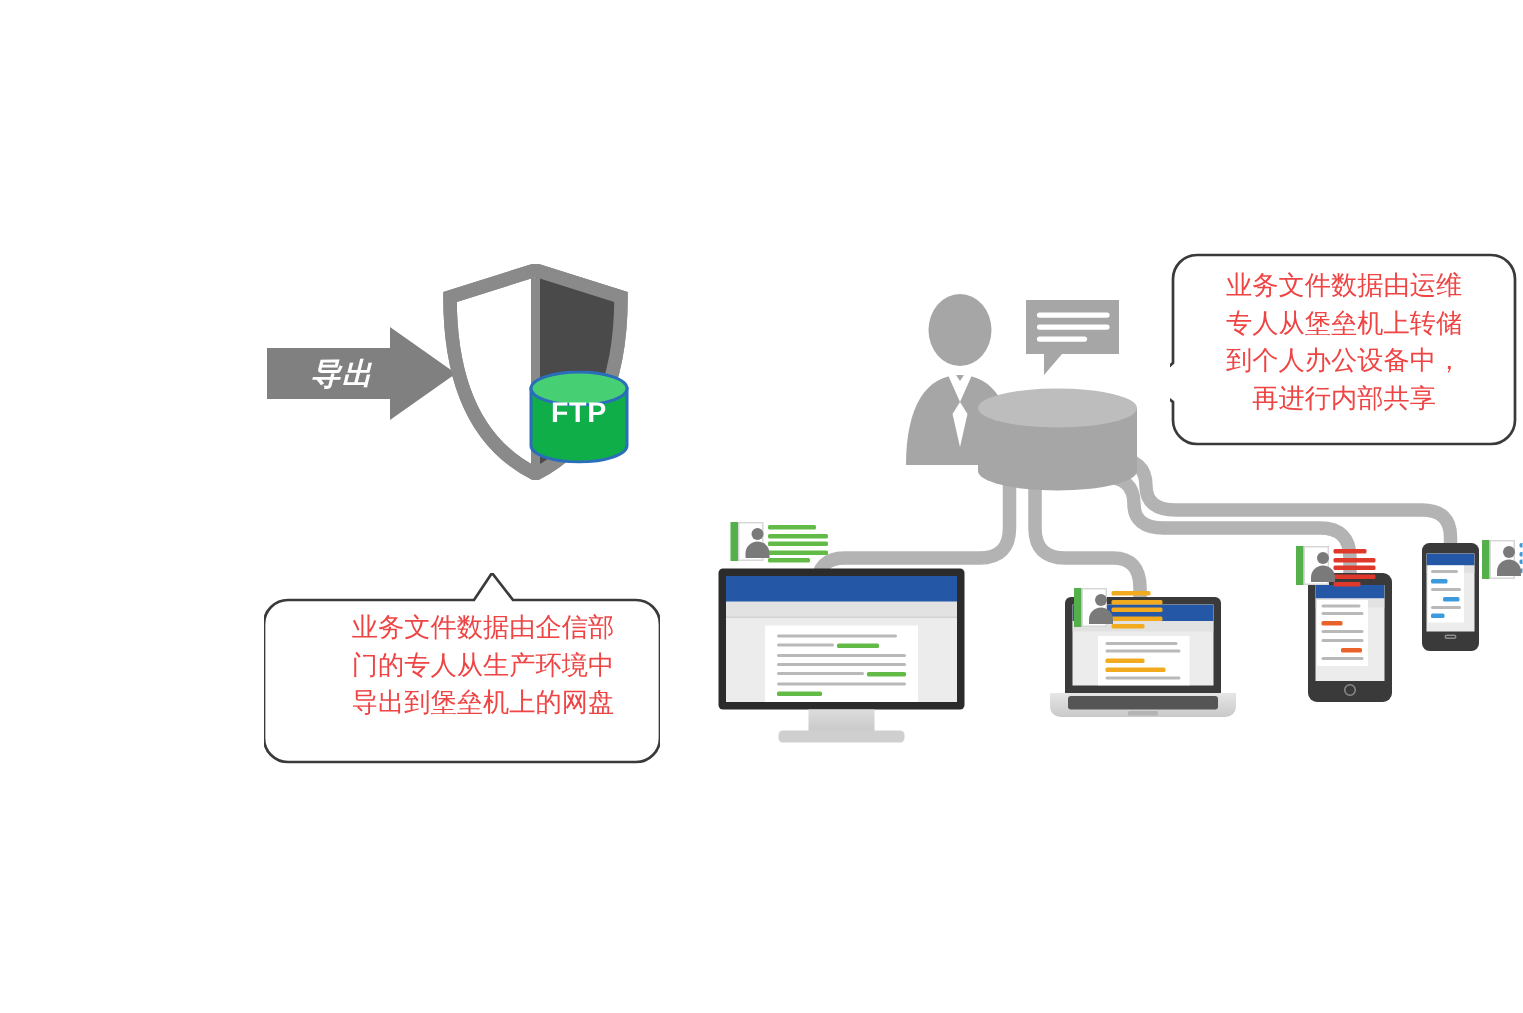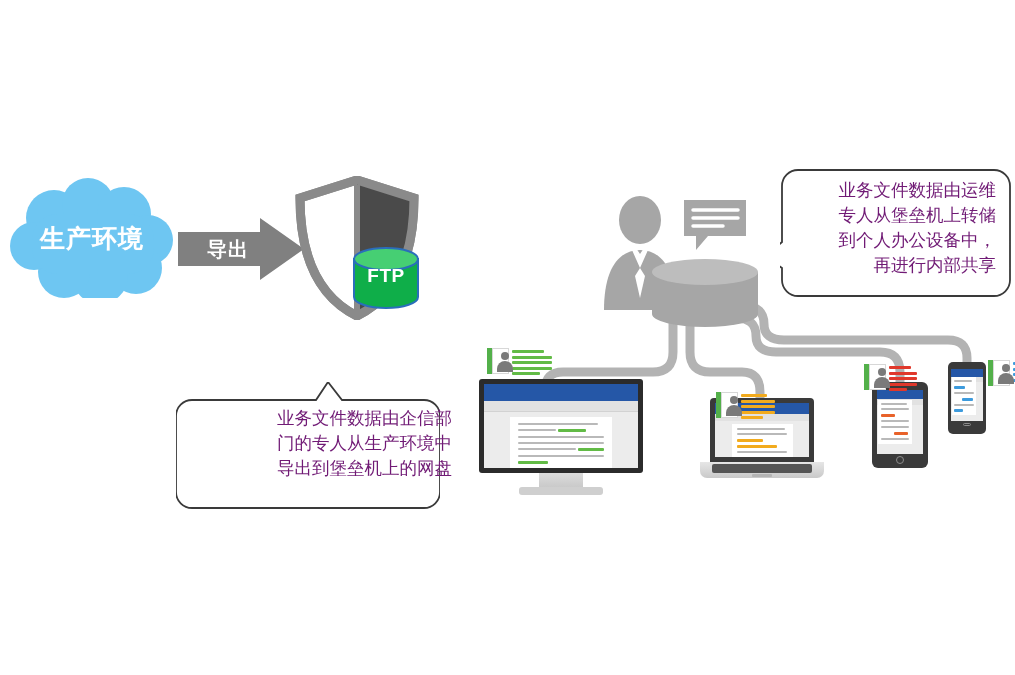--- a/index.html
+++ b/index.html
@@ -17,21 +17,21 @@
   }
 
   
   .arrow { position:absolute; }
   .arrow .alabel {
     position:absolute; inset:0; display:flex; align-items:center; justify-content:center;
     color:#ffffff; font-weight:bold; font-size:20px; letter-spacing:1px;
     padding-right:22px; z-index:2;
   }
   #arrow1 { left:178px; top:218px; width:126px; height:62px; }
-  #arrow1 .alabel { padding-right:26px; }
+  #arrow1 .alabel { padding-right:26px;font-style:italic; }
   #arrow2 { left:424px; top:226px; width:172px; height:62px; }
   #arrow2 .alabel { padding-right:30px; }
 
   
   .shield-wrap { position:absolute; left:292px; top:176px; width:130px; height:144px; }
   .ftp-cyl { position:absolute; left:352px; top:247px; width:68px; height:62px; z-index:4; }
   .ftp-text {
     position:absolute; left:352px; top:265px; width:68px; text-align:center;
     font-size:19px; font-weight:bold; color:#ffffff; z-index:5; letter-spacing:.5px;
   }
@@ -44,21 +44,21 @@
   .person-wrap { position:absolute; left:592px; top:192px; width:170px; height:140px; }
   .hub-cyl { position:absolute; left:650px; top:258px; width:110px; height:70px; z-index:3; }
 
   
   .pipes { position:absolute; left:0; top:0; width:1015px; height:675px; pointer-events:none; }
 
   
   .callout { position:absolute; }
   .callout .ctext {
     position:relative; z-index:2; padding:10px 16px;
-    font-size:17.5px; line-height:1.42; color:#701a75; text-align:right;
+    font-size:17.5px; line-height:1.42; color:#ef4444; text-align:center;
     white-space:pre-line;
     font-family:Liberation Serif, serif;
   }
   #callout-left  { left:176px; top:382px; width:292px; height:128px; }
   #callout-right { left:780px; top:168px; width:232px; height:130px; }
 
   
   .device { position:absolute; }
 
   
@@ -140,36 +140,20 @@
       <path d="M673 322 L673 352 Q673 372 653 372 L563 372 Q545 372 545 390 L545 400"></path>
 
       <path d="M690 322 L690 352 Q690 372 710 372 L742 372 Q760 372 760 392 L760 406"></path>
 
       <path d="M706 318 L736 318 Q756 318 756 336 L756 336 Q756 352 776 352 L880 352 Q900 352 900 372 L900 388"></path>
 
       <path d="M706 306 L744 306 Q764 306 764 324 Q764 340 784 340 L948 340 Q967 340 967 358 L967 370"></path>
     </g>
   </svg>
 
-  <div class="cloud-wrap">
-    <svg width="168" height="120" viewBox="0 0 168 120">
-      <g fill="#6ec6f2">
-        <circle cx="46" cy="40" r="28"></circle>
-        <circle cx="80" cy="26" r="26"></circle>
-        <circle cx="116" cy="36" r="27"></circle>
-        <circle cx="140" cy="62" r="25"></circle>
-        <circle cx="128" cy="90" r="26"></circle>
-        <circle cx="92" cy="98" r="28"></circle>
-        <circle cx="56" cy="94" r="26"></circle>
-        <circle cx="26" cy="68" r="24"></circle>
-        <rect x="24" y="36" width="122" height="60" rx="26"></rect>
-      </g>
-    </svg>
-    <div class="cloud-label">生产环境</div>
-  </div>
 
   <div class="arrow" id="arrow1">
     <svg width="126" height="62" viewBox="0 0 126 62">
       <polygon points="0,14 82,14 82,0 126,31 82,62 82,48 0,48" fill="#808080"></polygon>
     </svg>
     <div class="alabel">导出</div>
   </div>
 
   <div class="shield-wrap">
     <svg width="130" height="144" viewBox="0 0 130 144">

